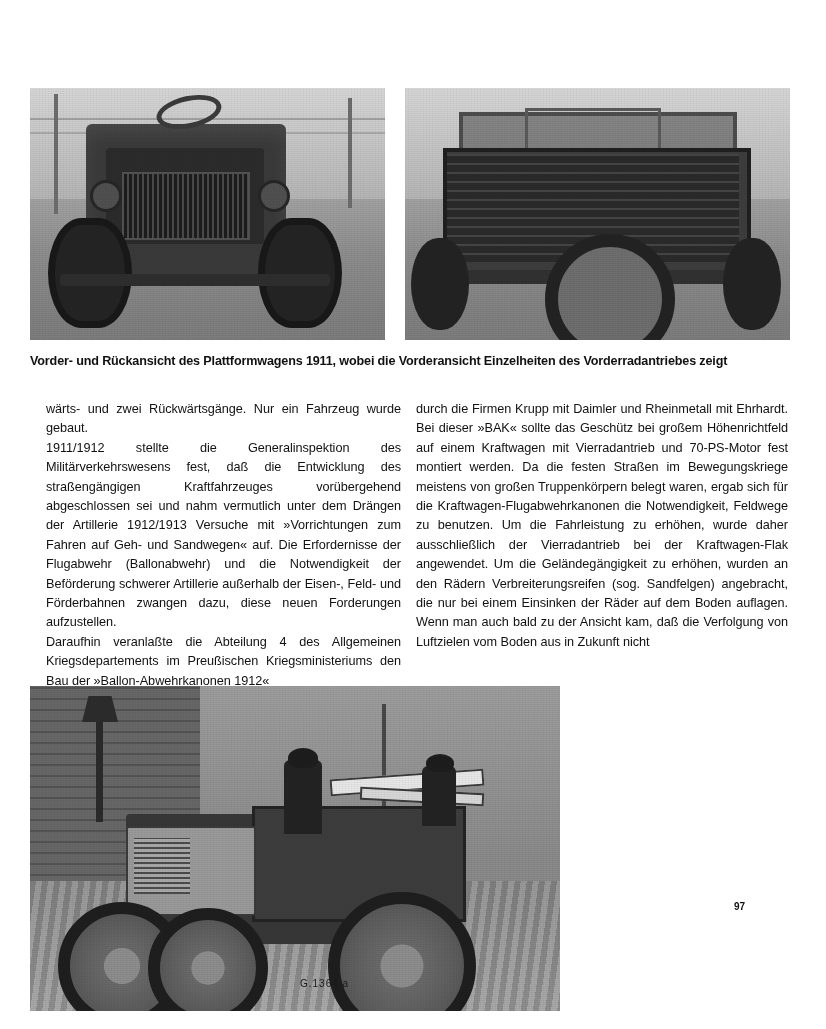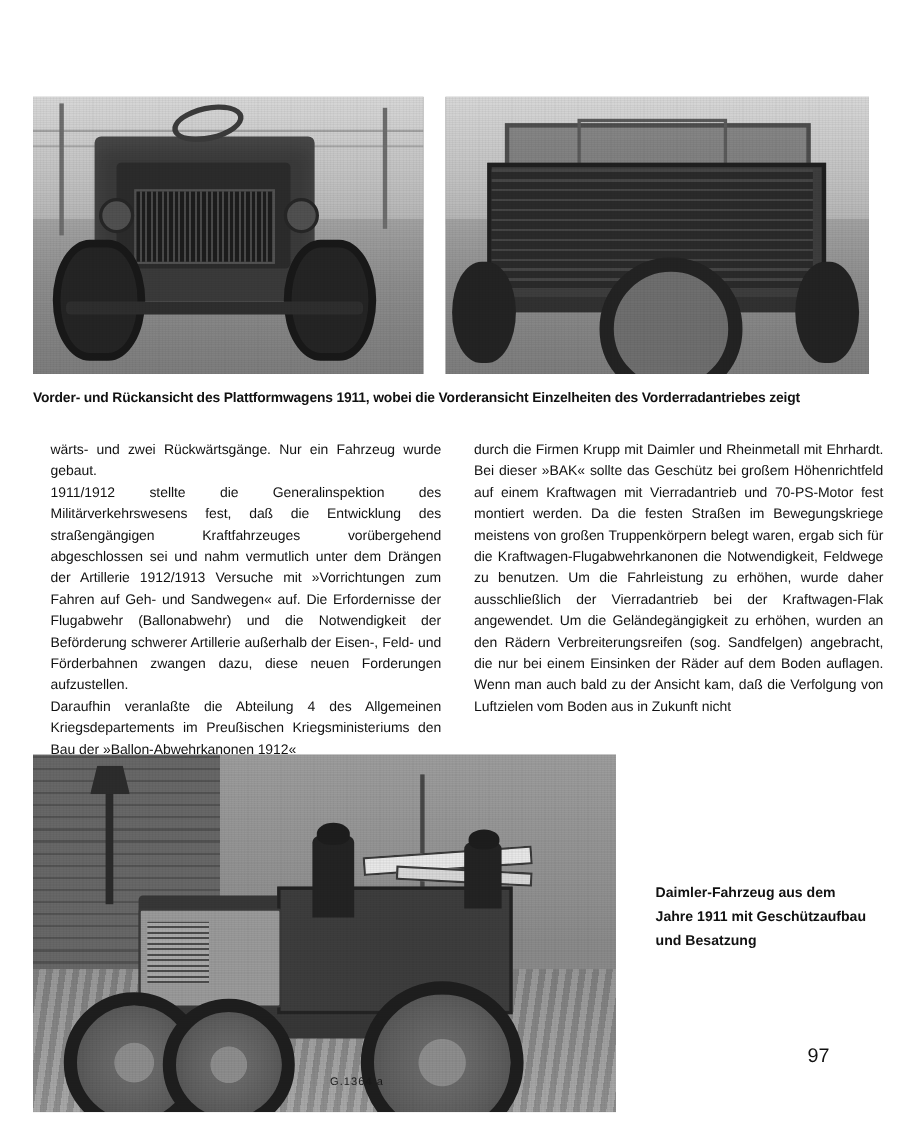--- a/index.html
+++ b/index.html
@@ -199,21 +199,21 @@
     top: 400px;
     width: 355px;
     font-size: 12.7px;
     line-height: 19.4px;
     text-align: justify;
     letter-spacing: -0.05px;
     margin-left: 16px;
   }
   .col p { margin: 0; }
   .col-left { left: 30px; }
-  .col-right { left: 415px; width: 372px; }
+  .col-right { left: 400px; width: 372px; }
 
   
   .bottom-figure {
     position: absolute;
     left: 30px;
     top: 686px;
     width: 530px;
     height: 325px;
     background: #8a8a87;
     overflow: hidden;
@@ -335,23 +335,23 @@
     left: 596px;
     top: 800px;
     width: 200px;
     font-size: 12.8px;
     font-weight: bold;
     line-height: 22px;
   }
   .page-number {
     position: absolute;
     left: 734px;
-    top: 949px;
-    font-size: 18px;
-    font-weight: normal;
+    top: 901px;
+    font-size: 10px;
+    font-weight: bold;
   }
 </style>
 </head>
 <body>
 
 <div class="page">
 
   <div class="top-figures">
 
     <div class="photo photo-left">
@@ -417,17 +417,16 @@
     <div class="b-head a"></div>
     <div class="b-soldier b"></div>
     <div class="b-head b"></div>
     <div class="b-bigwheel front"></div>
     <div class="b-bigwheel mid"></div>
     <div class="b-bigwheel rear"></div>
     <div class="b-platecode">G.1364 a</div>
     <div class="grain"></div>
   </div>
 
-  <div class="bottom-caption">Daimler-Fahrzeug aus dem Jahre 1911 mit Geschützaufbau und Besatzung</div>
 
   <div class="page-number">97</div>
 
 </div>
 
 </body></html>

